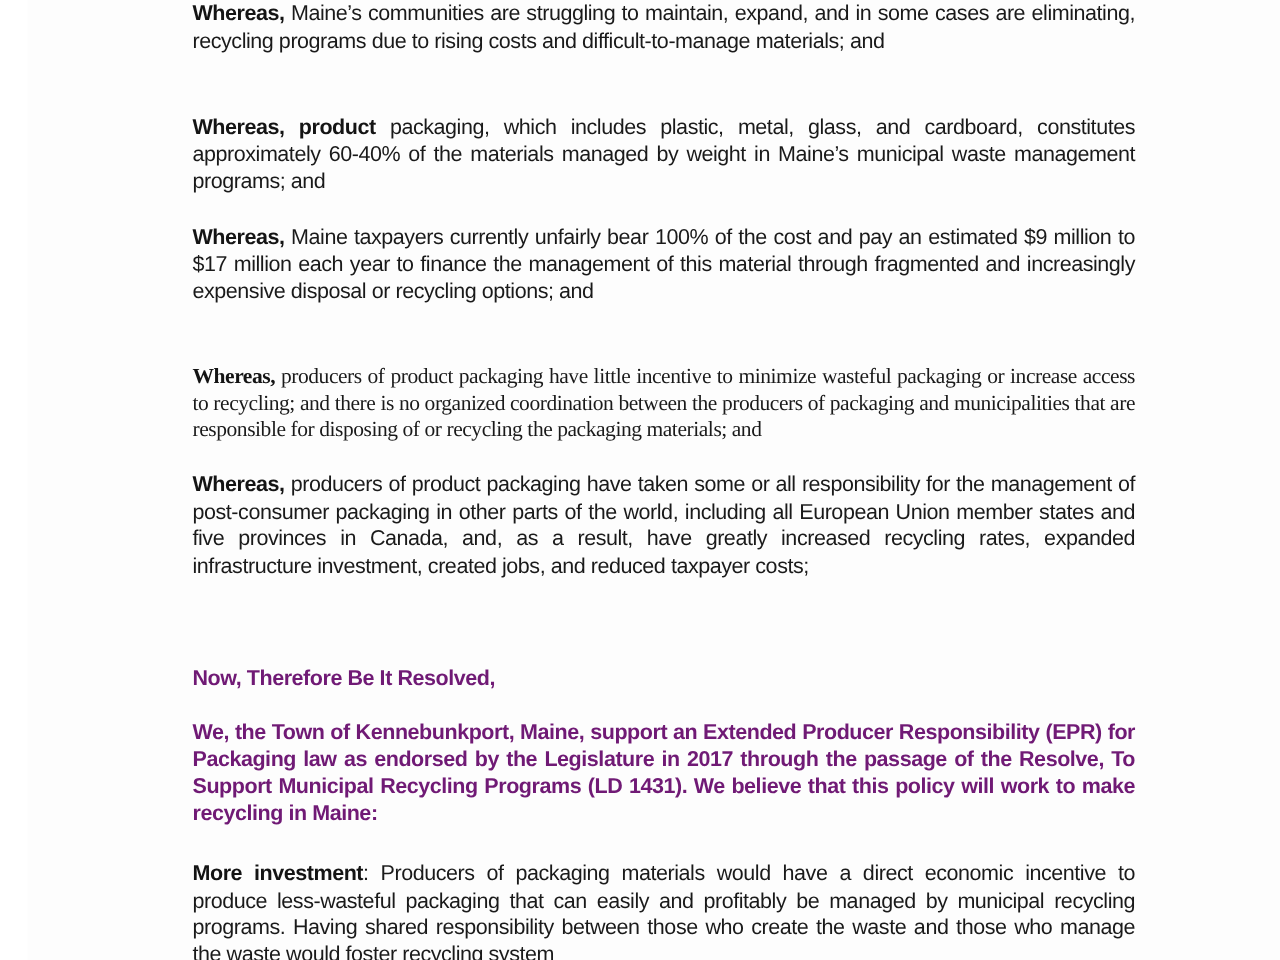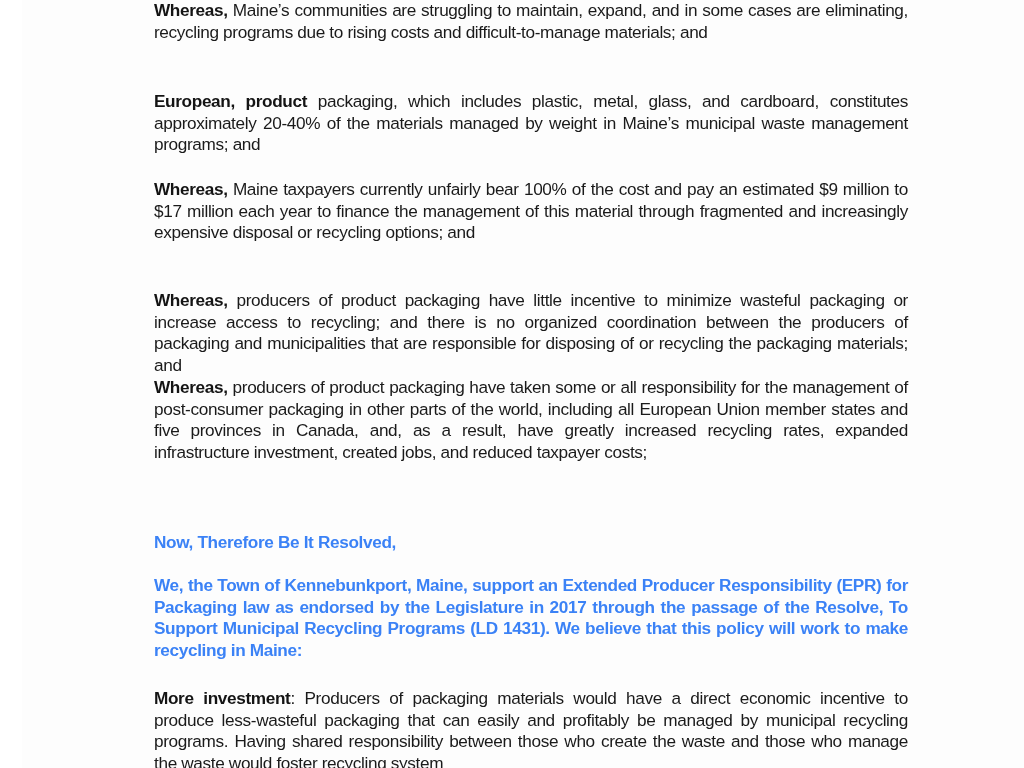--- a/index.html
+++ b/index.html
@@ -39,40 +39,40 @@
     margin: 0;
     text-align: justify;
     text-align-last: left;
   }
   .para b {
     font-weight: bold;
     color: #141414;
   }
   .bold-para {
     font-weight: bold;
-    color: #3b82f6;
+    color: #701a75;
   }
   #p1 { top: 0px; }
   #p2 { top: 91px; }
   #p3 { top: 179px; }
-  #p4 { top: 290px; }
+  #p4 { top: 290px; font-family: Liberation Serif, serif; }
   #p5 { top: 377px; }
   #p6 { top: 532px; }
   #p7 { top: 575px; }
   #p8 { top: 688px; }
 </style>
 </head>
 <body>
 
 <div class="page">
   <div class="column">
 
     <p class="para" id="p1"><b>Whereas,</b><span> Maine’s communities are struggling to maintain, expand, and in some cases are eliminating, recycling programs due to rising costs and difficult-to-manage materials; and</span></p>
 
-    <p class="para" id="p2"><b>European, product</b><span> packaging, which includes plastic, metal, glass, and cardboard, constitutes approximately 20-40% of the materials managed by weight in Maine’s municipal waste management programs; and</span></p>
+    <p class="para" id="p2"><b>Whereas, product</b><span> packaging, which includes plastic, metal, glass, and cardboard, constitutes approximately 60-40% of the materials managed by weight in Maine’s municipal waste management programs; and</span></p>
 
     <p class="para" id="p3"><b>Whereas,</b><span> Maine taxpayers currently unfairly bear 100% of the cost and pay an estimated $9 million to $17 million each year to finance the management of this material through fragmented and increasingly expensive disposal or recycling options; and</span></p>
 
     <p class="para" id="p4"><b>Whereas,</b><span> producers of product packaging have little incentive to minimize wasteful packaging or increase access to recycling; and there is no organized coordination between the producers of packaging and municipalities that are responsible for disposing of or recycling the packaging materials; and</span></p>
 
     <p class="para" id="p5"><b>Whereas,</b><span> producers of product packaging have taken some or all responsibility for the management of post-consumer packaging in other parts of the world, including all European Union member states and five provinces in Canada, and, as a result, have greatly increased recycling rates, expanded infrastructure investment, created jobs, and reduced taxpayer costs;</span></p>
 
     <p class="para bold-para" id="p6">Now, Therefore Be It Resolved,</p>
 
     <p class="para bold-para" id="p7">We, the Town of Kennebunkport, Maine, support an Extended Producer Responsibility (EPR) for Packaging law as endorsed by the Legislature in 2017 through the passage of the Resolve, To Support Municipal Recycling Programs (LD 1431). We believe that this policy will work to make recycling in Maine:</p>

